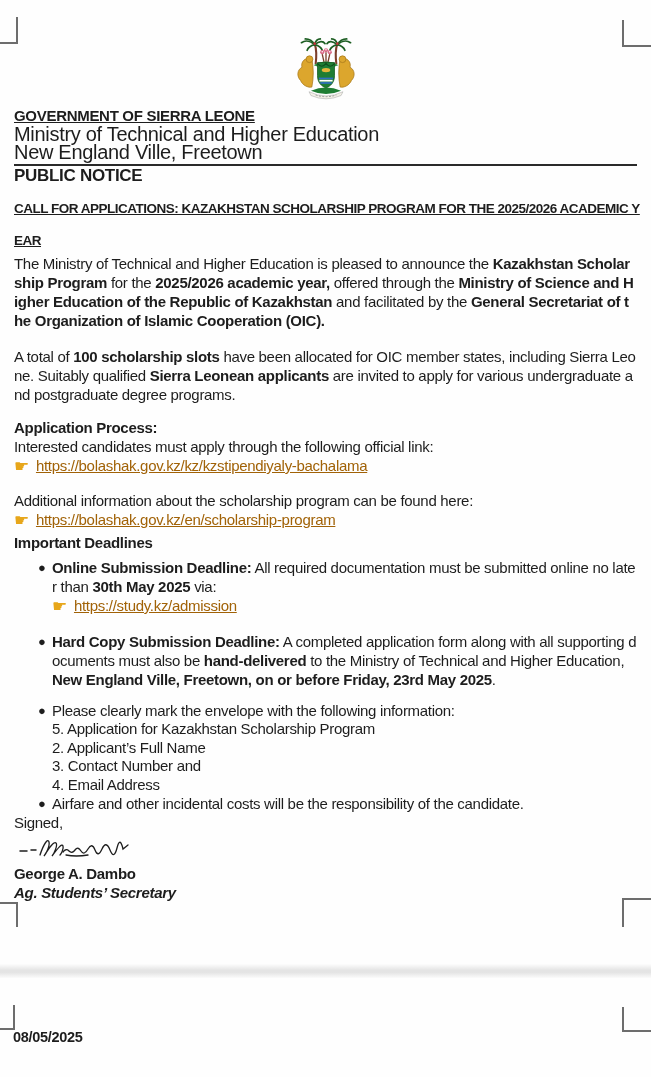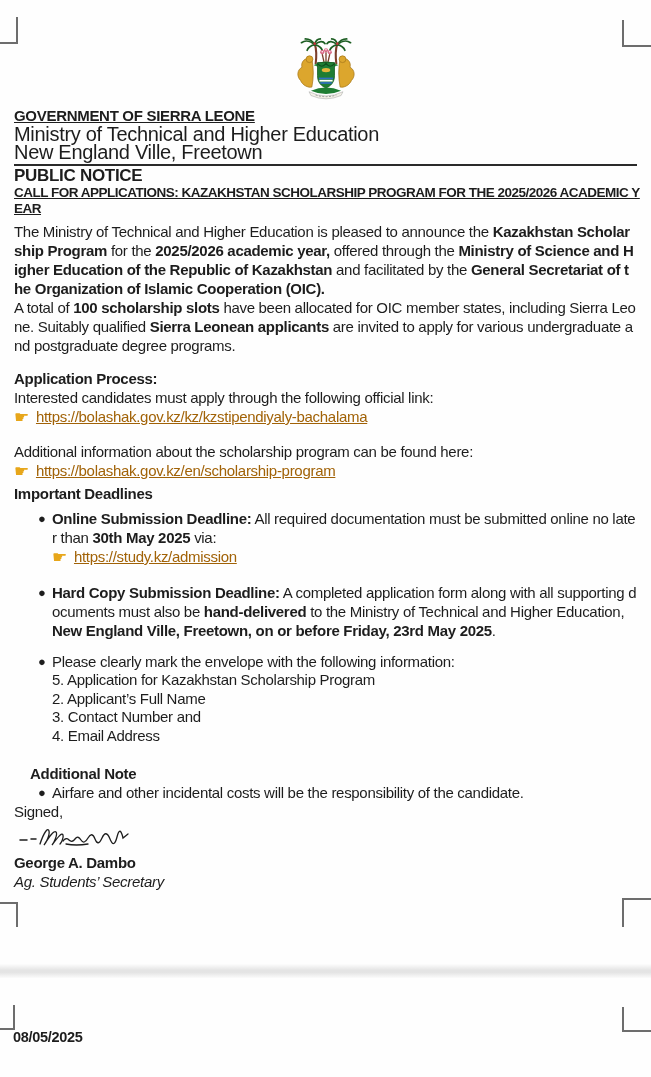--- a/index.html
+++ b/index.html
@@ -11,44 +11,44 @@
   }
   .content{position:absolute;left:14px;right:14px;top:0;}
   .center{}
   .b,.bold{font-weight:700;}
   .crest{width:80px;height:66px;margin:38px auto 2px auto;}
   .h-gov{font-weight:700;text-decoration:underline;font-size:15px;line-height:18px;margin-top:3px;}
   .h-min,.h-addr{font-weight:400;font-size:20px;line-height:18px;}
   .rule{border-top:2.5px solid #2a2a2a;margin-top:3px;}
   .h-notice{font-weight:700;font-size:17px;line-height:18px;margin-top:1px;}
   .h-title{font-weight:700;font-size:13.5px;letter-spacing:-0.5px;line-height:15.5px;}
-  .h-title div{text-decoration:underline;white-space:nowrap;}
+  .h-title div{text-decoration:underline;white-space:nowrap;margin-top:16px;}
   .para{margin:0;word-break:break-all;}
   .p1{margin-top:6px;}
-  .p2{}
+  .p2{margin-top:17px;}
   .sec{font-weight:700;margin-top:14px;}
   .sec2{font-weight:700;margin-top:4px;}
   .line{margin-top:0;}
   .mt16{margin-top:16px;}
   .linkline{display:flex;align-items:baseline;gap:7px;}
   .pointer{color:#e7a61a;font-size:17px;line-height:19px;transform:translateY(1px);}
   .doclink{color:#a16207;text-decoration:underline;cursor:pointer;}
   .bullet{display:flex;margin-top:0;}
   .bullet .dot{width:14px;margin-left:24px;flex:none;font-size:13px;}
   .bullet .btext{flex:1;word-break:break-all;}
   .bullet.mt6{margin-top:6px;}
   .bullet.mt17{margin-top:17px;}
   .bullet.mt12{margin-top:12px;}
   .sublink{margin-left:38px;margin-top:0;}
   .numlist{margin-left:38px;line-height:18.5px;}
   .note-head{font-weight:700;margin-left:16px;margin-top:19px;}
   .signed{margin-top:0;}
   .sig{margin:3px 0 0 4px;height:26px;}
   .name{font-weight:700;margin-top:3px;}
-  .role{font-style:italic;}
+  .role{font-style:italic;font-weight:bold;}
   
   .mark{position:absolute;}
   .mark-tl{left:0;top:17px;width:16px;height:25px;border-right:2px solid #6d6d6d;border-bottom:2px solid #6d6d6d;}
   .mark-tr{left:622px;top:20px;width:28px;height:25px;border-left:2px solid #6d6d6d;border-bottom:2px solid #6d6d6d;}
   .mark-ml{left:0;top:902px;width:16px;height:23px;border-right:2px solid #6d6d6d;border-top:2px solid #6d6d6d;}
   .mark-mr{left:622px;top:898px;width:28px;height:27px;border-left:2px solid #6d6d6d;border-top:2px solid #6d6d6d;}
   .mark-bl{left:0;top:1005px;width:13px;height:23px;border-right:2px solid #6d6d6d;border-bottom:2px solid #6d6d6d;}
   .mark-br{left:622px;top:1007px;width:28px;height:23px;border-left:2px solid #6d6d6d;border-bottom:2px solid #6d6d6d;}
   .band{position:absolute;left:0;top:964px;width:651px;height:14px;
     background:linear-gradient(to bottom,#fdfdfd 0%,#e4e4e4 45%,#e4e4e4 60%,#fbfbfb 100%);}
@@ -174,21 +174,20 @@
       <span class="dot">●</span>
       <span class="btext">Please clearly mark the envelope with the following information:</span>
     </div>
     <div class="numlist">
       <div>5. Application for Kazakhstan Scholarship Program</div>
       <div>2. Applicant’s Full Name</div>
       <div>3. Contact Number and</div>
       <div>4. Email Address</div>
     </div>
 
-    <div class="note-head">Additional Note</div>
     <div class="bullet">
       <span class="dot">●</span>
       <span class="btext">Airfare and other incidental costs will be the responsibility of the candidate.</span>
     </div>
 
     <div class="signed">Signed,</div>
     <div class="sig">
       <svg width="130" height="26" viewBox="0 0 130 26">
         <g stroke="#1e1e1e" fill="none" stroke-width="1.5" stroke-linecap="round">
           <path d="M2 16 h7"></path>

